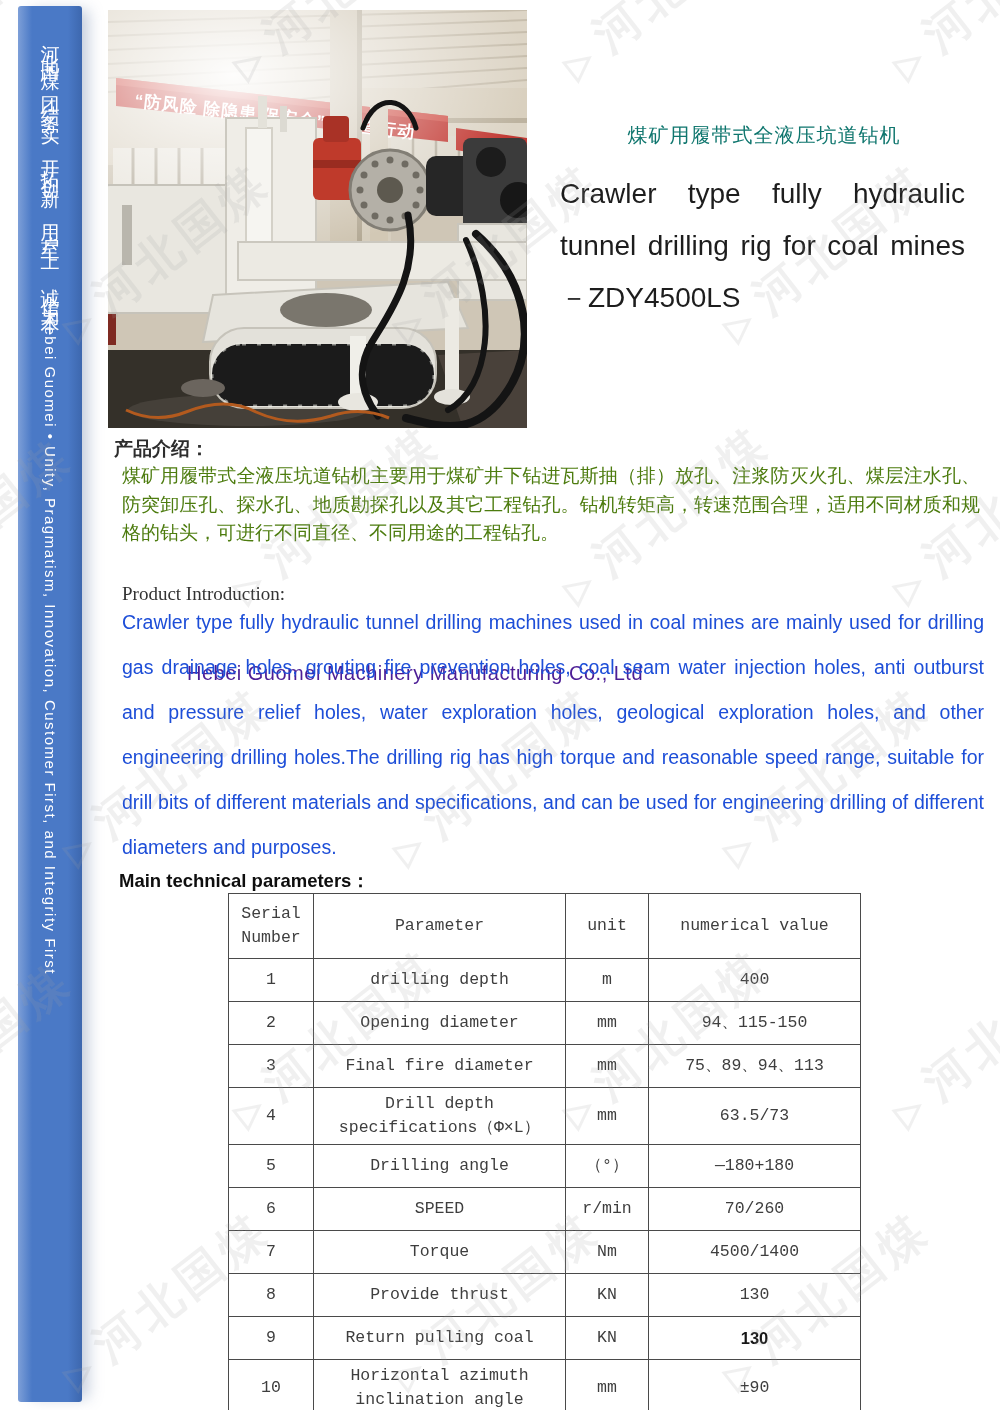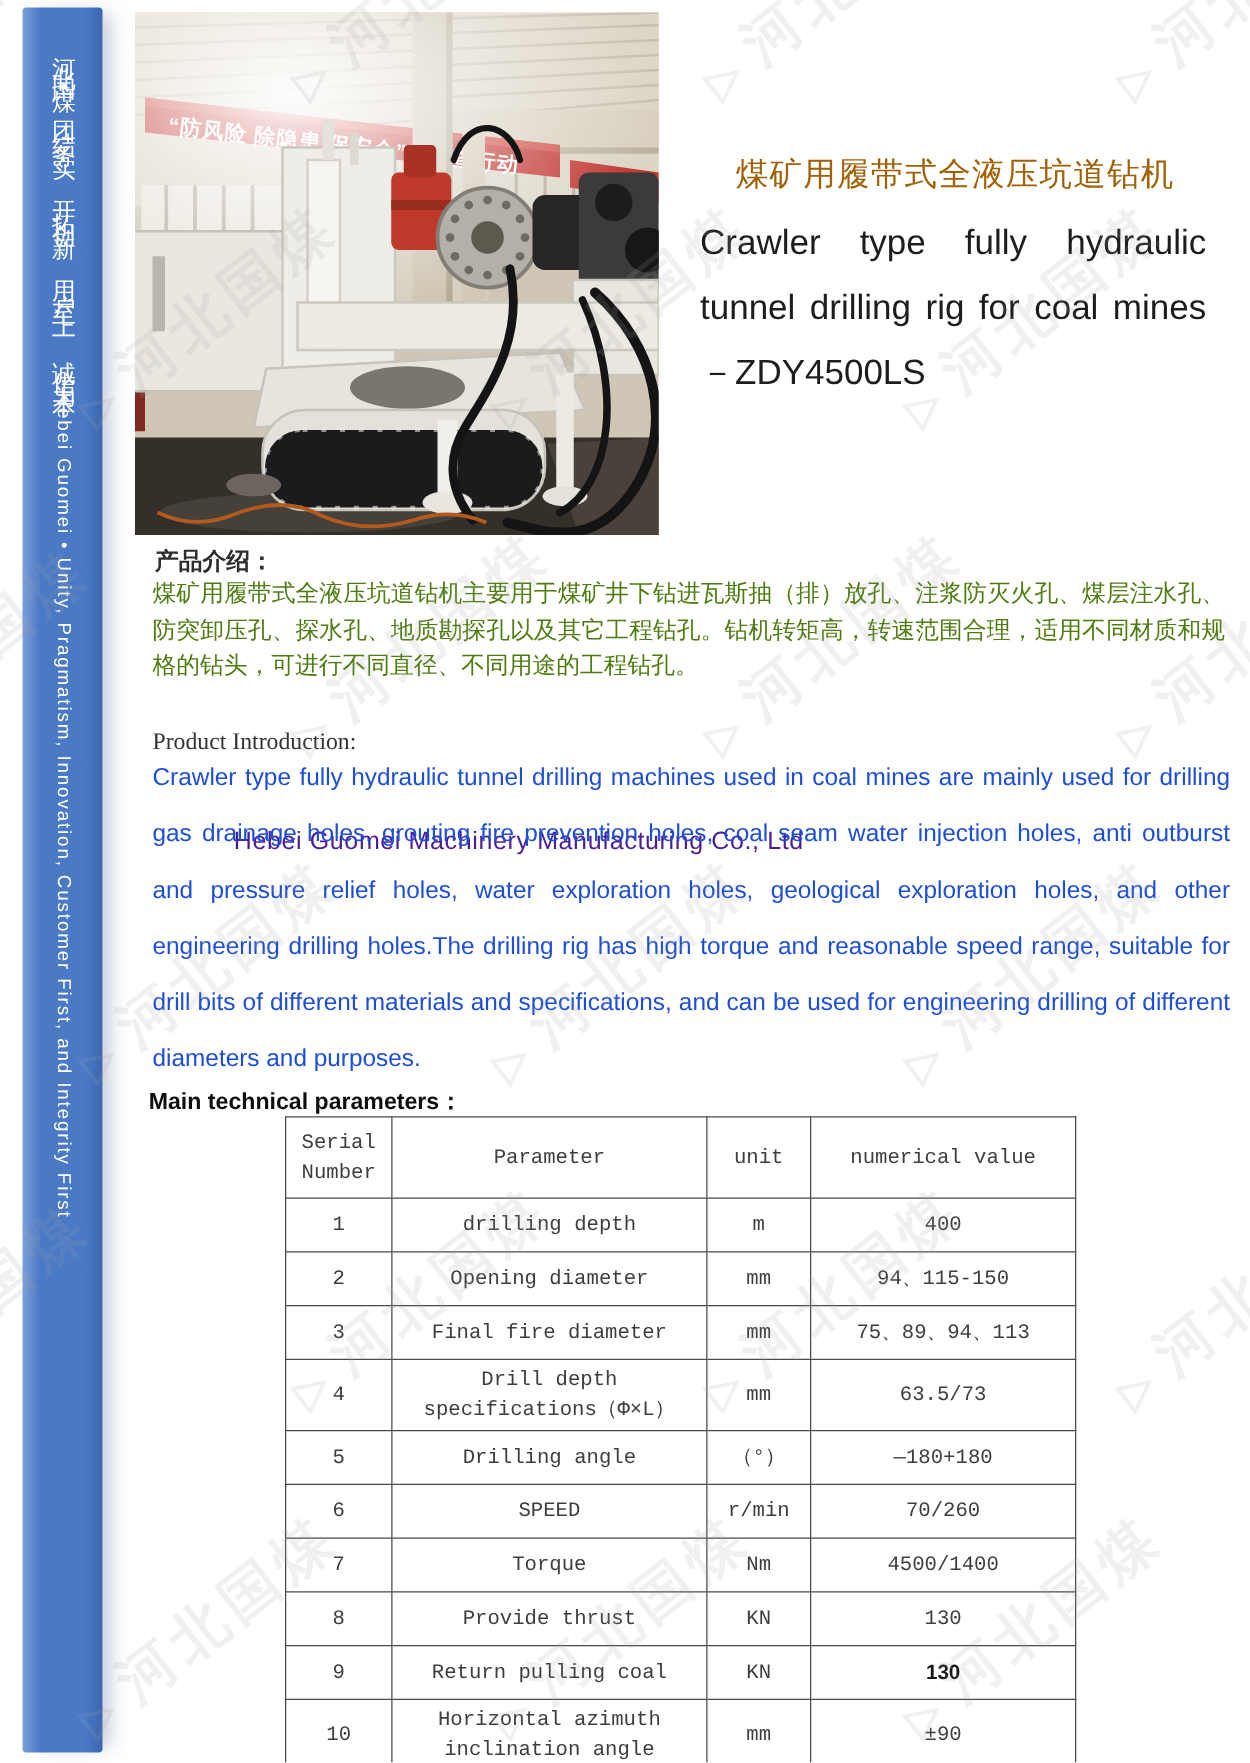--- a/index.html
+++ b/index.html
@@ -19,25 +19,25 @@
       border-radius:3px;box-shadow:10px 0 14px -4px rgba(120,140,175,.45);
       display:flex;justify-content:center;}
   #sidebar .vtext{writing-mode:vertical-rl;text-orientation:mixed;color:#fff;
       padding-top:24px;height:1360px;}
   #sidebar .cn{font-size:19px;letter-spacing:9px;font-family:"Liberation Serif",serif;}
   #sidebar .en{font-size:15px;letter-spacing:1.5px;}
   
   #photo{position:absolute;left:108px;top:10px;width:419px;height:418px;z-index:1;}
   
   #title-cn{position:absolute;left:558px;top:122px;width:412px;z-index:2;text-align:center;
-      font-family:"Liberation Serif","DejaVu Serif",serif;font-size:26px;color:#a16207;letter-spacing:1px;}
+      font-family:"Liberation Serif","DejaVu Serif",serif;font-size:20px;color:#0f766e;letter-spacing:1px;}
   #title-en{position:absolute;left:560px;top:168px;width:405px;z-index:2;
       font-size:28px;line-height:52px;color:#1d1d1d;text-align:justify;text-align-last:left;}
   
-  #cn-intro-heading{position:absolute;left:124px;top:436px;z-index:2;
+  #cn-intro-heading{position:absolute;left:114px;top:436px;z-index:2;
       font-family:"Liberation Serif","DejaVu Serif",serif;font-weight:bold;font-size:19px;color:#2d2d2d;}
   #cn-intro-body{position:absolute;left:122px;top:462px;width:858px;z-index:2;
       font-family:"Liberation Serif","DejaVu Serif",serif;font-size:19px;line-height:28.5px;
       color:#4d7c0f;text-align:justify;}
   #en-intro-heading{position:absolute;left:122px;top:563px;z-index:2;
       font-family:"Liberation Serif","DejaVu Serif",serif;font-size:19px;color:#333;margin-top:20px;}
   #en-intro-body{position:absolute;left:122px;top:600px;width:862px;z-index:2;
       font-size:19.5px;line-height:45px;color:#1d4ed8;text-align:justify;text-align-last:left;}
   
   #tech-heading{position:absolute;left:119px;top:868px;z-index:2;

